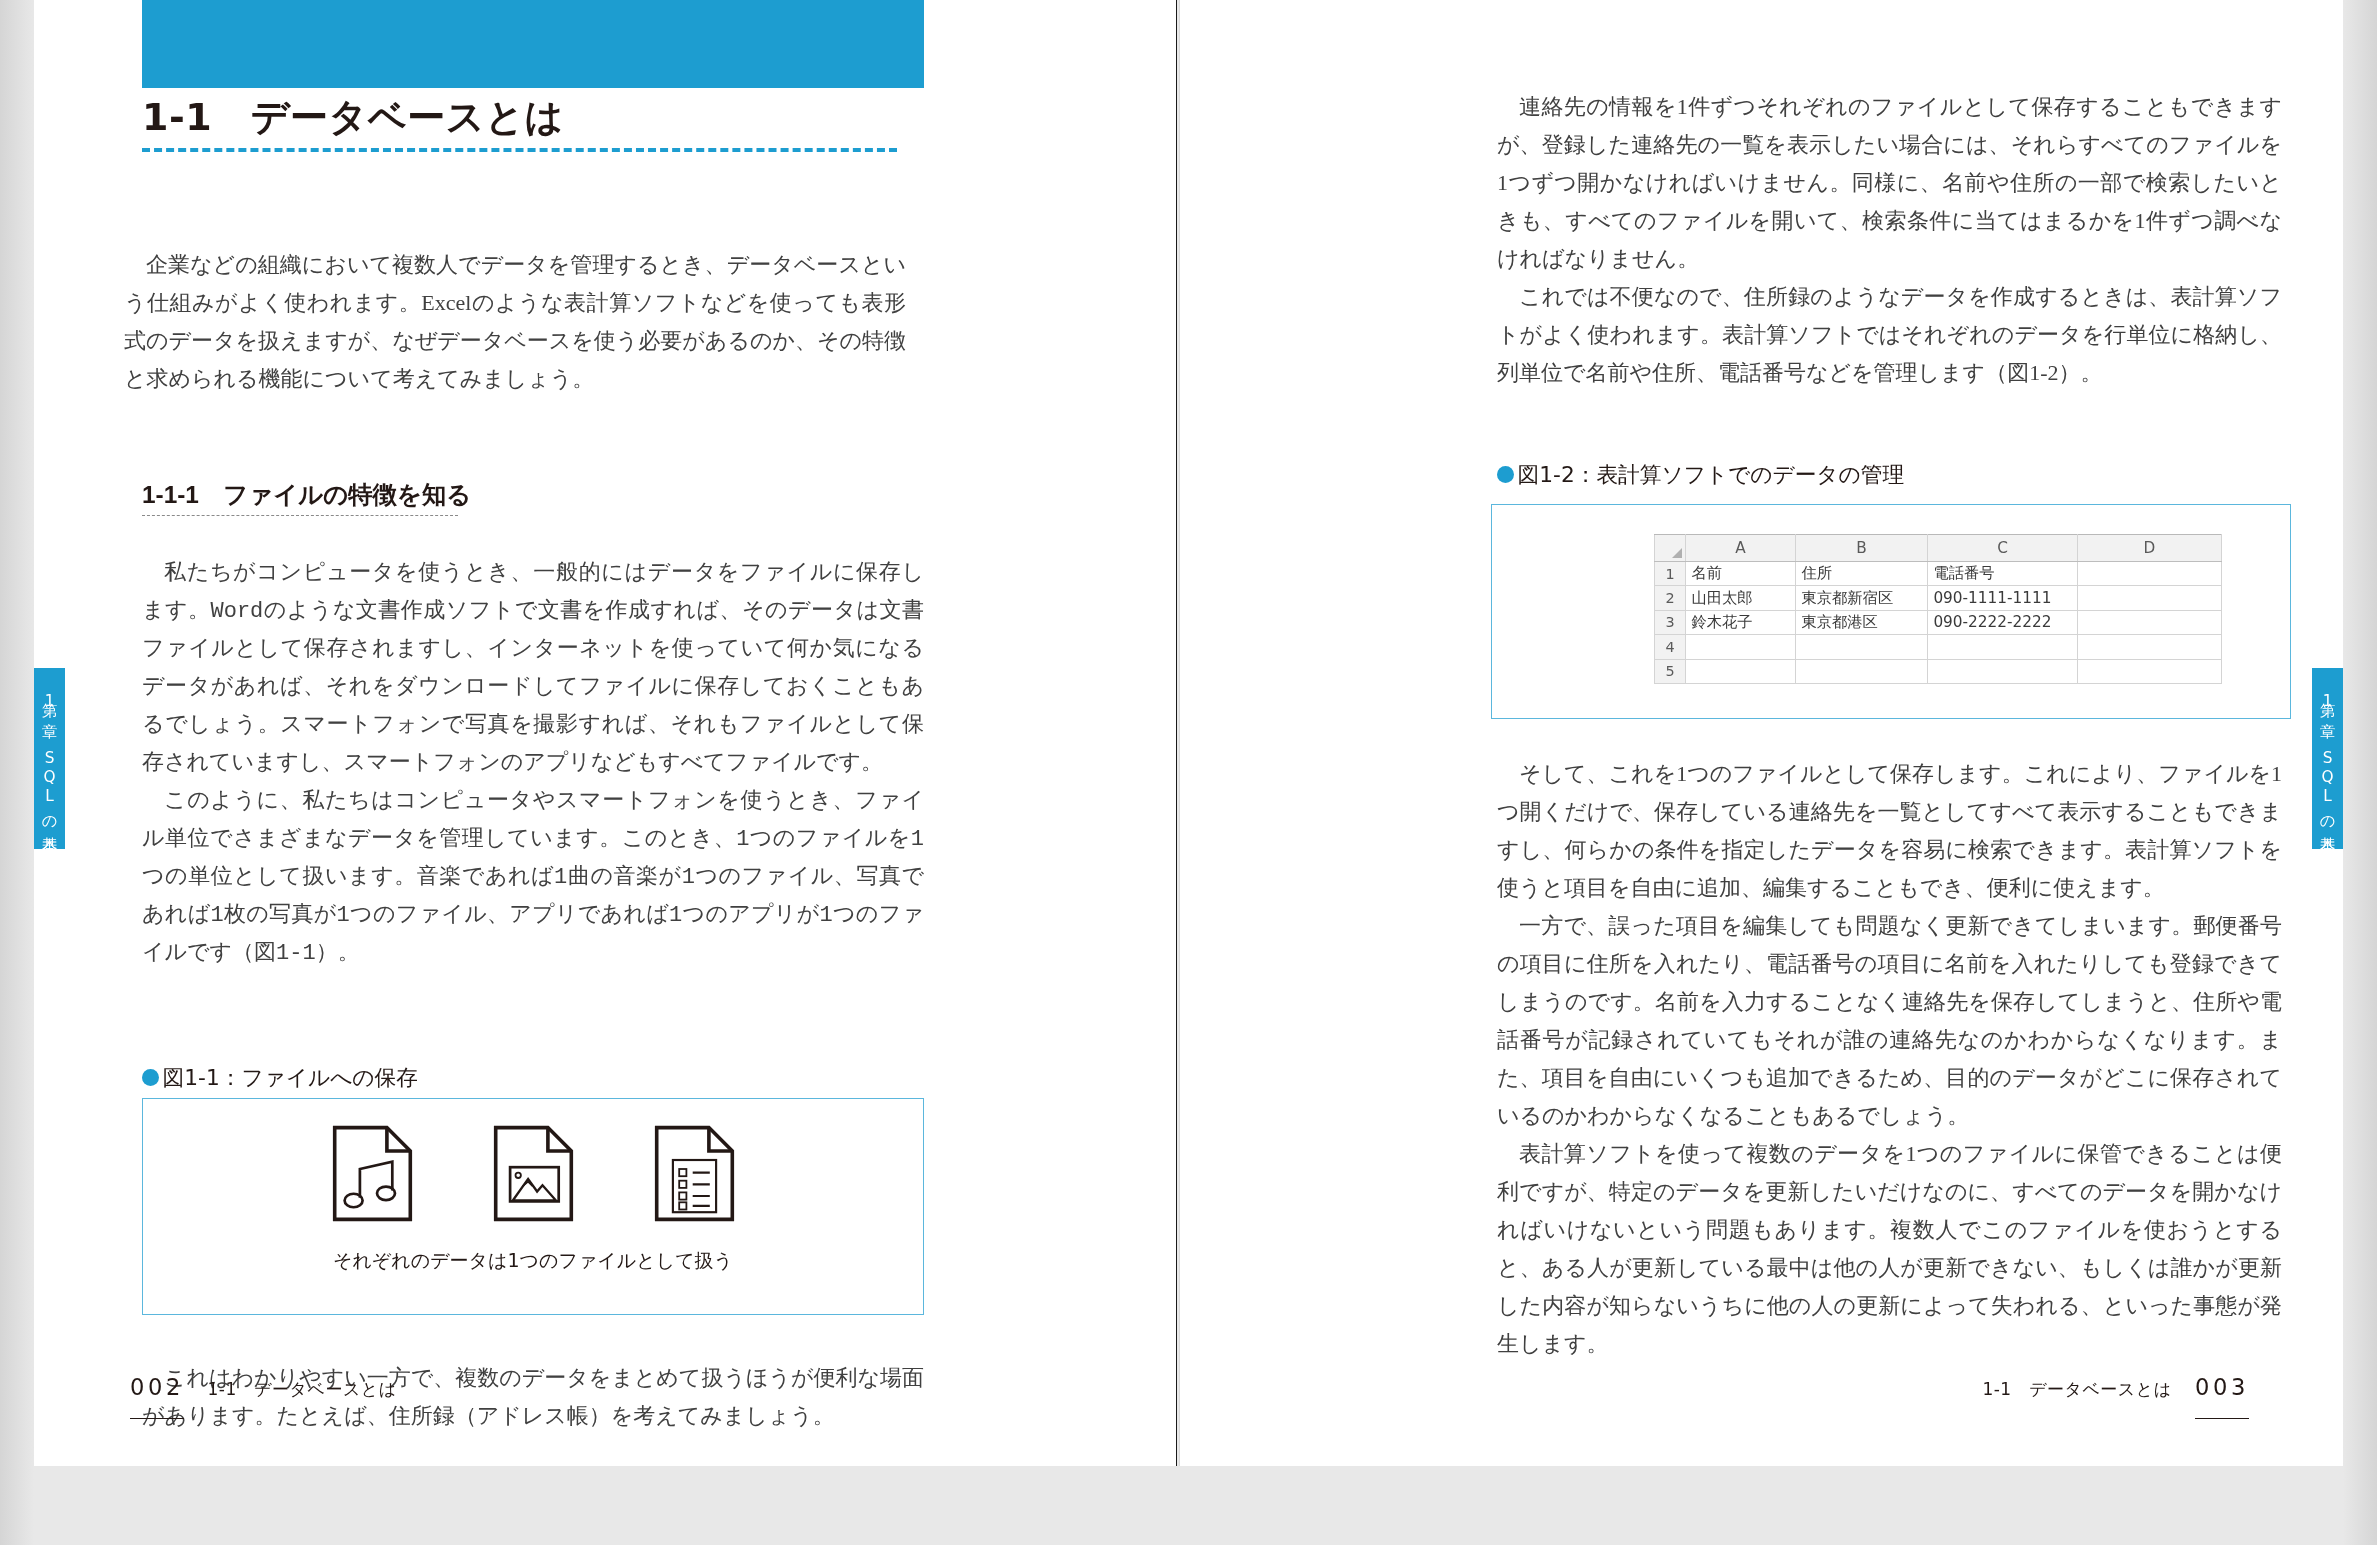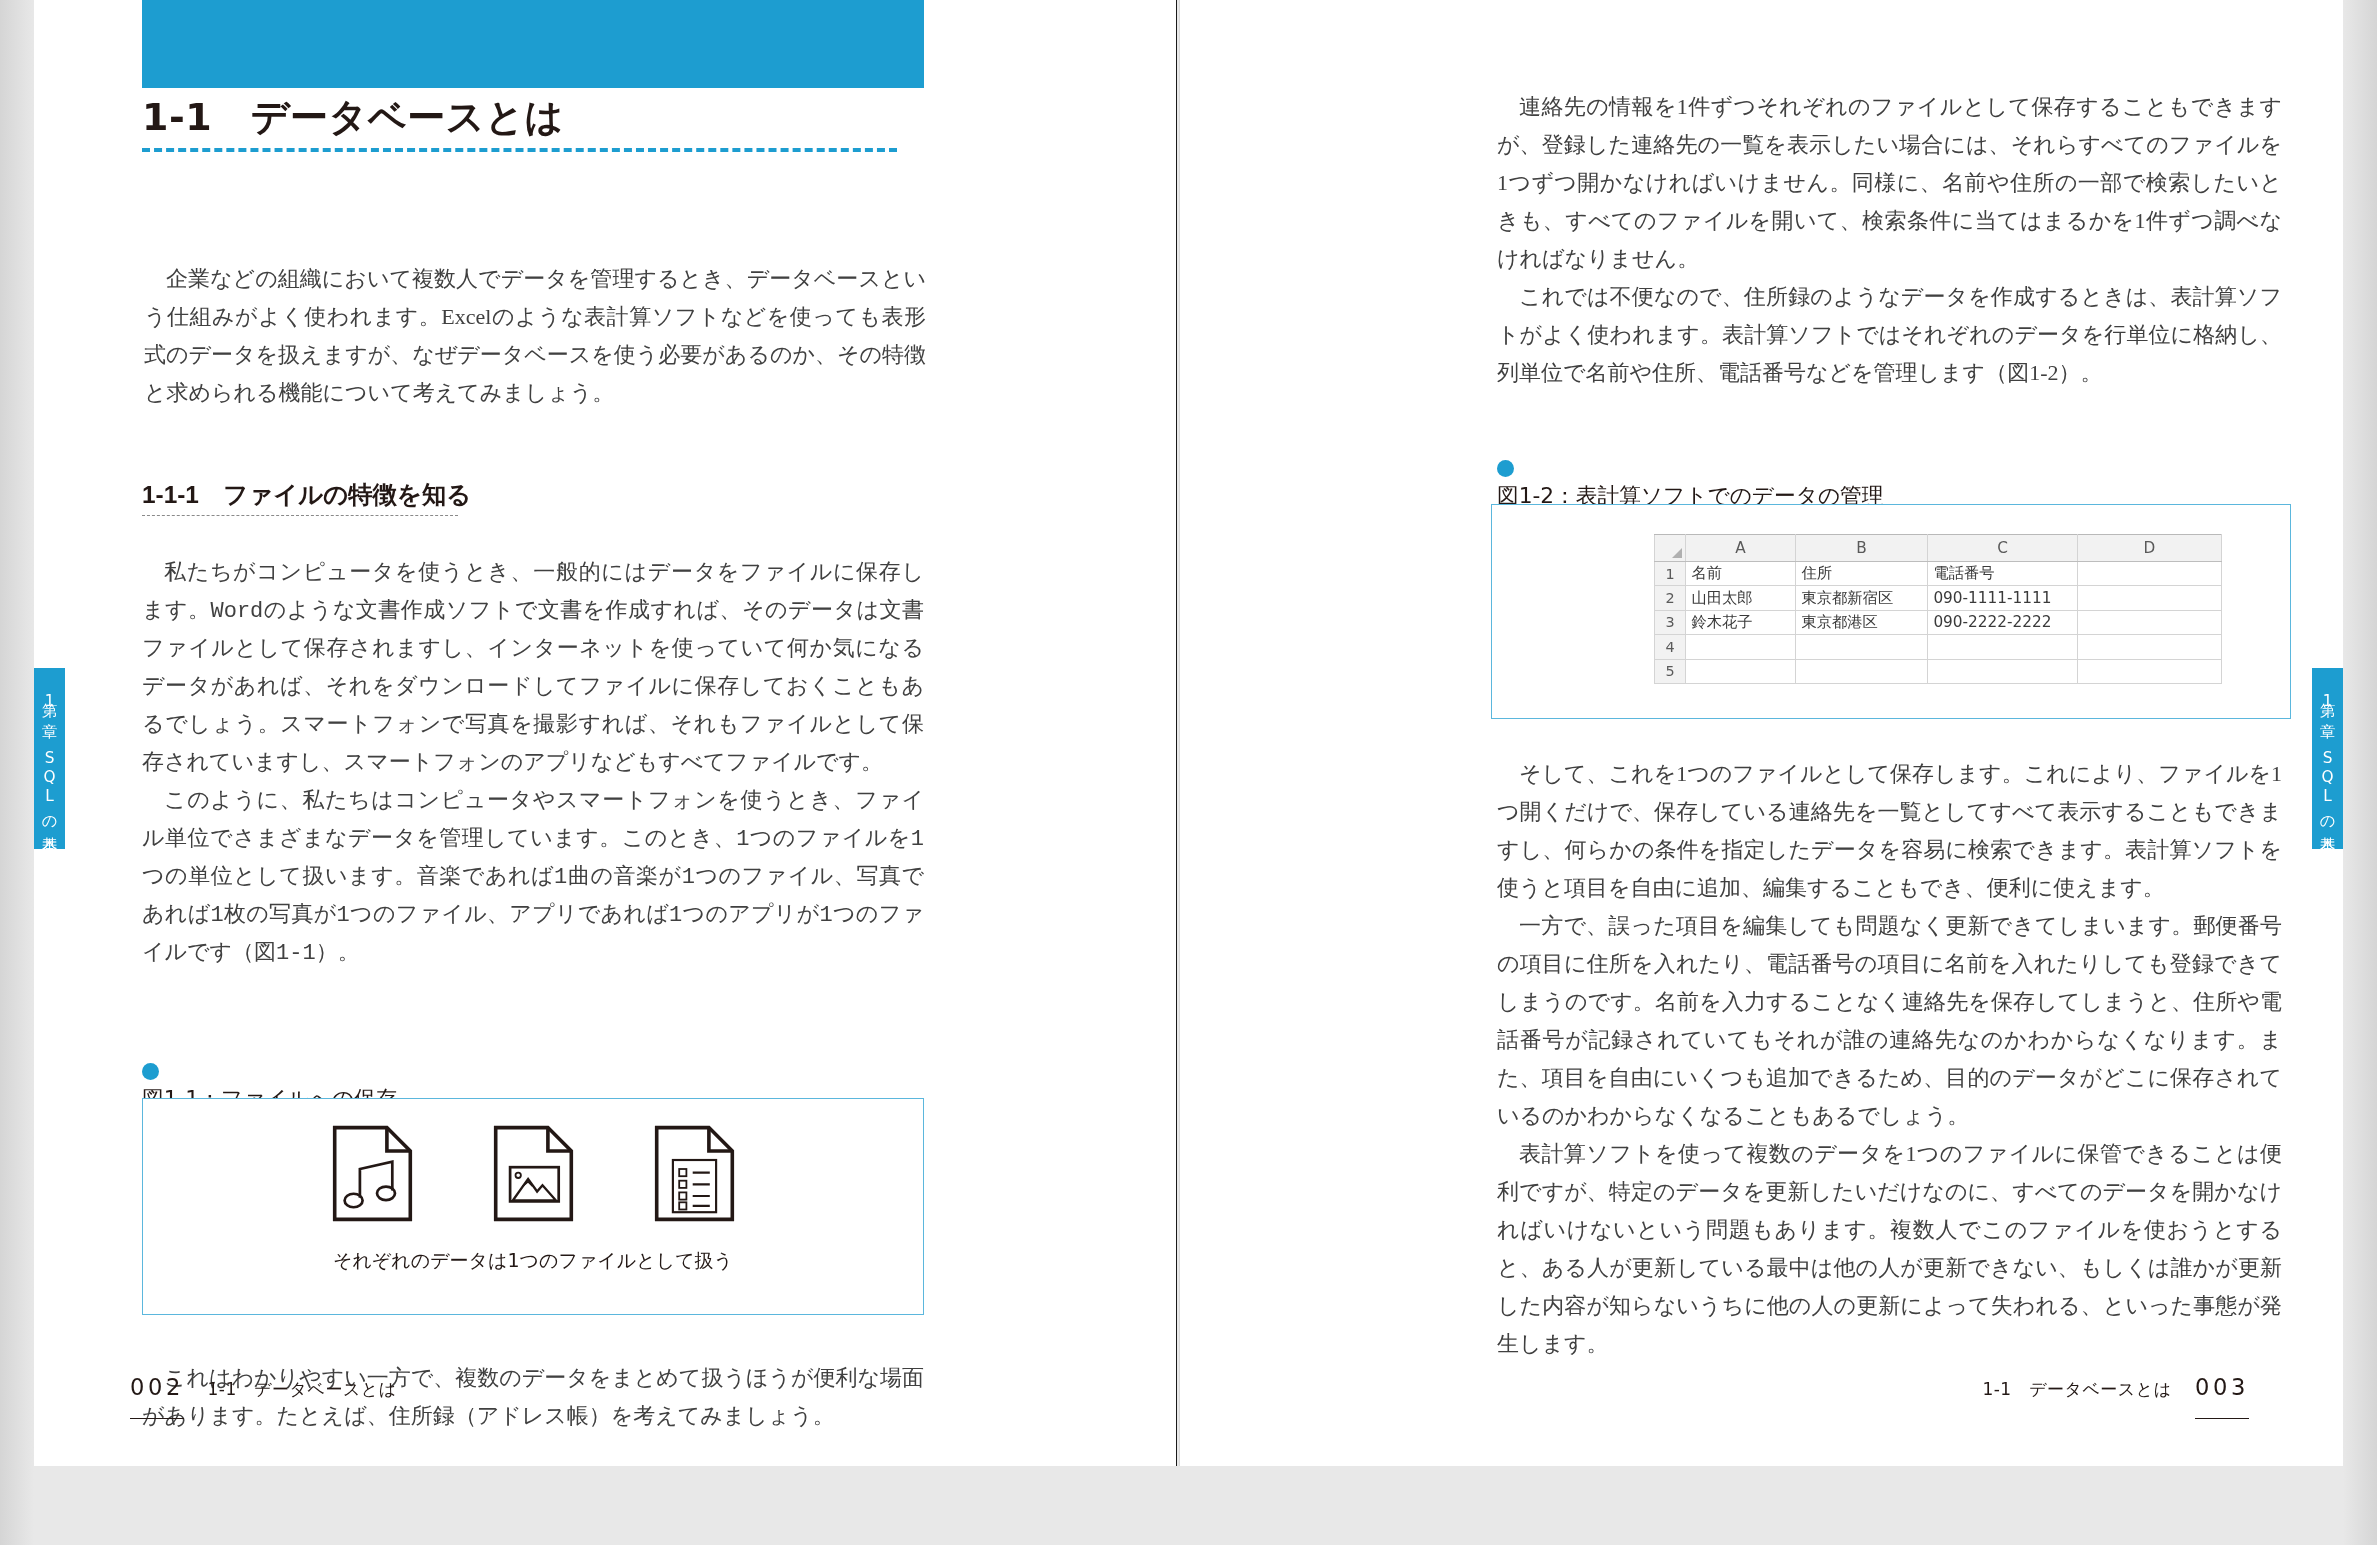--- a/index.html
+++ b/index.html
@@ -91,37 +91,37 @@
     line-height: 38px;
     color: #404040;
     text-align: justify;
     text-justify: inter-character;
   }
   .col p {
     text-indent: 22px;
     margin: 0;
   }
 
-  .left-col-1 { left: 110px; top: 246px; width: 782px; margin-top: 14px; }
+  .left-col-1 { left: 90px; top: 246px; width: 782px; }
   .left-col-2 { left: 108px; top: 555px; width: 782px; font-family: Liberation Mono, monospace; }
   .left-col-3 { left: 108px; top: 1359px; width: 782px; }
 
   .right-col-1 { left: 1497px; top: 88px;  width: 785px; }
   .right-col-2 { left: 1497px; top: 755px; width: 785px; }
 
   
   .fig-caption {
     position: absolute;
     font-family: "DejaVu Sans", "Liberation Sans", sans-serif;
     font-size: 21.7px;
     color: #231815;
     display: flex;
+    align-items: center;
     gap: 3.6px;
     white-space: nowrap;
-    flex-direction: column;
   }
   .bullet {
     display: inline-block;
     width: 17px;
     height: 17px;
     border-radius: 50%;
     background: #1d9dd0;
     flex: 0 0 auto;
   }
 

